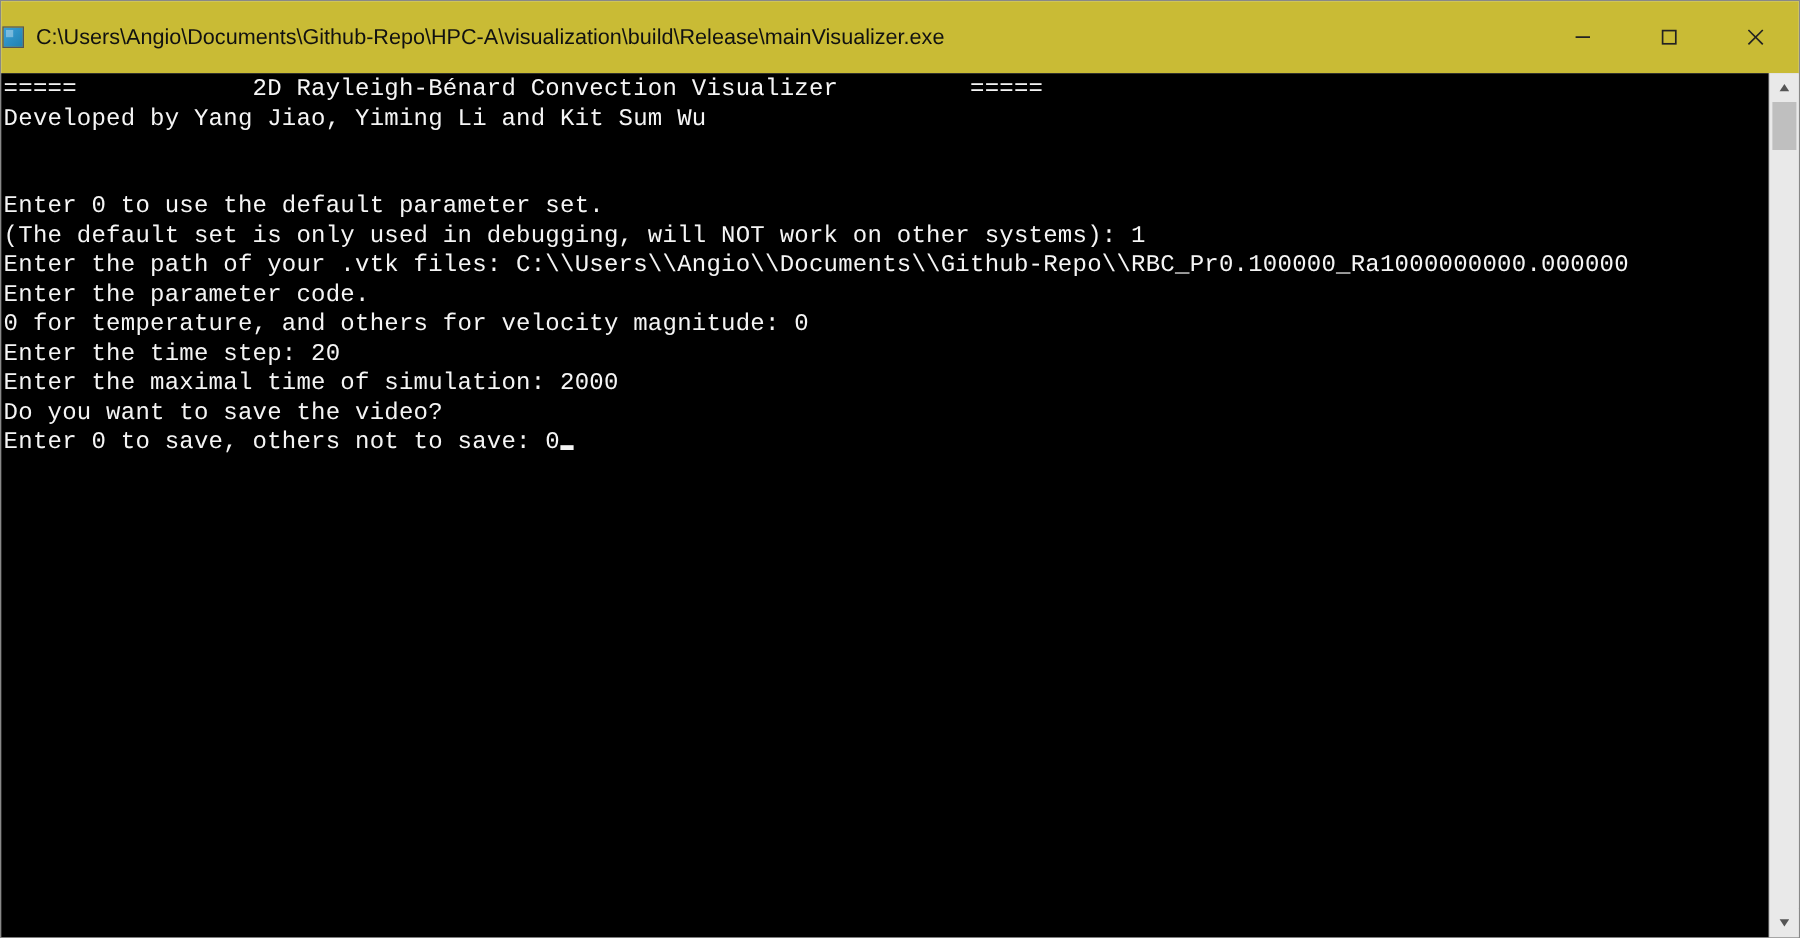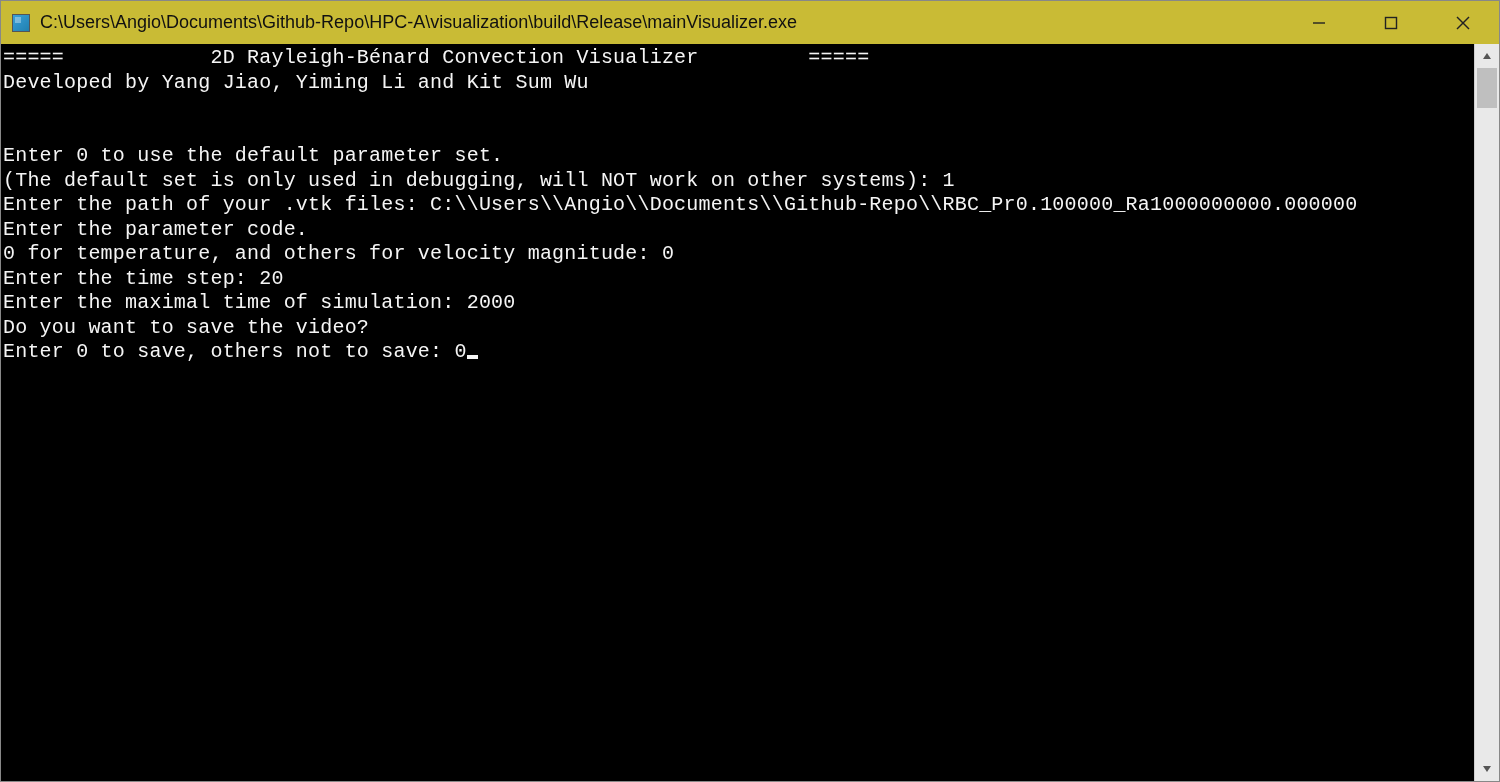--- a/index.html
+++ b/index.html
@@ -16,25 +16,25 @@
       position: relative;
     }
     .window {
       width: 1500px;
       height: 782px;
       display: flex;
       flex-direction: column;
       border: 1px solid #888;
     }
     .titlebar {
-      height: 43px;
+      height: 60px;
       background: #c9bb35;
       display: flex;
       align-items: center;
-      padding-left: 11px;
+      padding-left: 1px;
       flex-shrink: 0;
     }
     .titlebar-icon {
       width: 18px;
       height: 18px;
       background: linear-gradient(135deg, #3aa0d8 0%, #2080b0 100%);
       border: 1px solid #555;
       margin-right: 10px;
       position: relative;
     }

